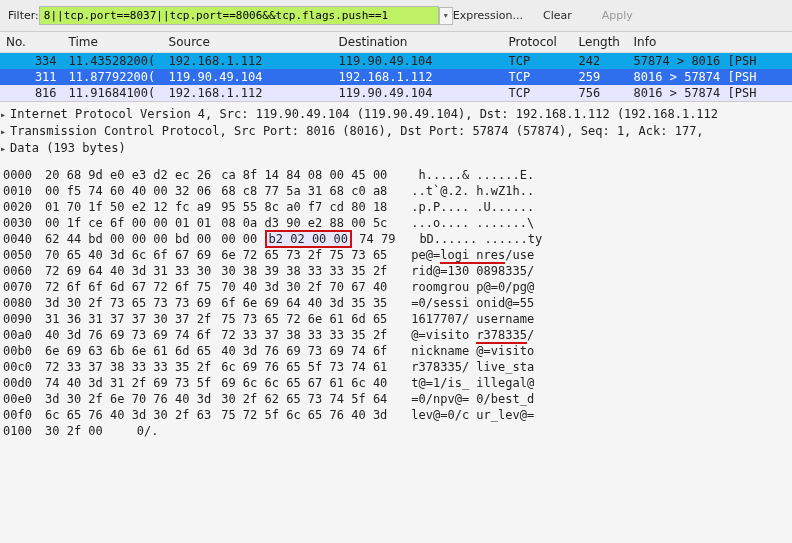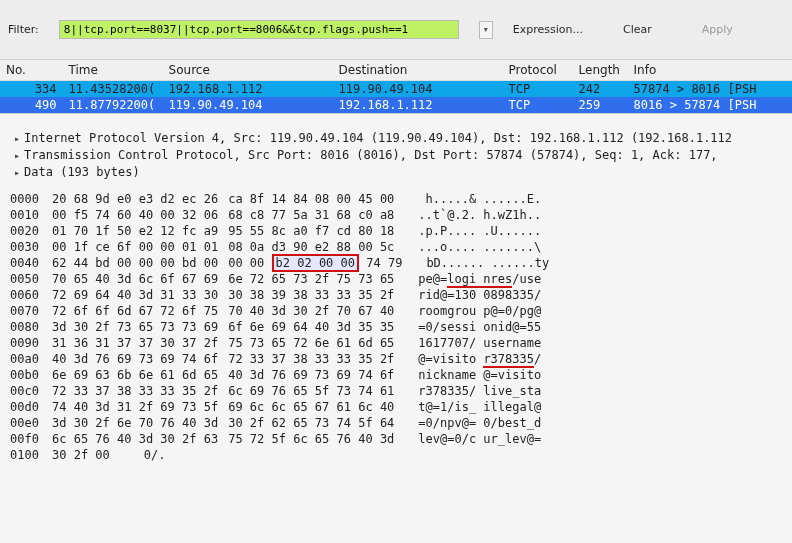--- a/index.html
+++ b/index.html
@@ -7,23 +7,23 @@
     margin: 0;
     font-family: "DejaVu Sans", "Liberation Sans", sans-serif;
     font-size: 11px;
     background: #f5f5f5;
     color: #222;
     width: 792px;
   }
   .filter-bar {
     display: flex;
     align-items: center;
-    padding: 20px 8px;
+    padding: 6px 8px;
     background: #ededed;
-    gap: 20px;
+    gap: 0;
   }
   .filter-input {
     background: #bef264;
     border: 1px solid #b8b8b8;
     padding: 2px 4px;
     font-family: monospace;
     font-size: 11px;
     flex: 0 0 400px;
   }
   .dd-btn {
@@ -57,36 +57,35 @@
   }
   .packets td {
     padding: 1px 6px;
     white-space: pre;
   }
   .packets tr.sel td { background: #2f6fed; color: #fff; }
   .packets tr.alt td { background: #e6e6ff; }
   .tree {
     font-family: monospace;
     font-size: 12px;
-    padding: 4px 14px;
+    padding: 4px 0;
     line-height: 16px;
     background: #f5f5f5;
-    margin-top: 12px;
   }
   .tree-row::before {
     content: "▸";
     font-size: 10px;
     margin-right: 4px;
     color: #444;
     display: inline-block;
   }
   .hexpane {
     font-family: monospace;
     font-size: 12px;
-    padding: 6px 10px;
+    padding: 6px 3px;
     line-height: 16px;
     background: #f5f5f5;
     white-space: pre;
   }
   .hexline { display: flex; }
   .hx-ofs { width: 42px; }
   .hx-bytes { flex: 0 0 auto; }
   .hx-bytes .g2 { margin-left: 10px; }
   .hx-ascii { margin-left: 24px; white-space: pre; }
   .box-red { border: 2px solid #d01010; padding: 0 2px; background: #e6e6ff; }
@@ -121,26 +120,35 @@
         <tr class="">
           <td>    334</td>
           <td>11.43528200(</td>
           <td>192.168.1.112</td>
           <td>119.90.49.104</td>
           <td>TCP</td>
           <td>242</td>
           <td>57874 &gt; 8016 [PSH</td>
         </tr>
         <tr class="sel">
-          <td>    490</td>
+          <td>    311</td>
           <td>11.87792200(</td>
           <td>119.90.49.104</td>
           <td>192.168.1.112</td>
           <td>TCP</td>
           <td>259</td>
+          <td>8016 &gt; 57874 [PSH</td>
+        </tr>
+        <tr class="alt">
+          <td>    816</td>
+          <td>11.91684100(</td>
+          <td>192.168.1.112</td>
+          <td>119.90.49.104</td>
+          <td>TCP</td>
+          <td>756</td>
           <td>8016 &gt; 57874 [PSH</td>
         </tr>
       </tbody>
   </table>
 </div>
 
 <div class="tree">
   <div class="tree-row">Internet Protocol Version 4, Src: 119.90.49.104 (119.90.49.104), Dst: 192.168.1.112 (192.168.1.112</div>
   <div class="tree-row">Transmission Control Protocol, Src Port: 8016 (8016), Dst Port: 57874 (57874), Seq: 1, Ack: 177, </div>
   <div class="tree-row">Data (193 bytes)</div>

